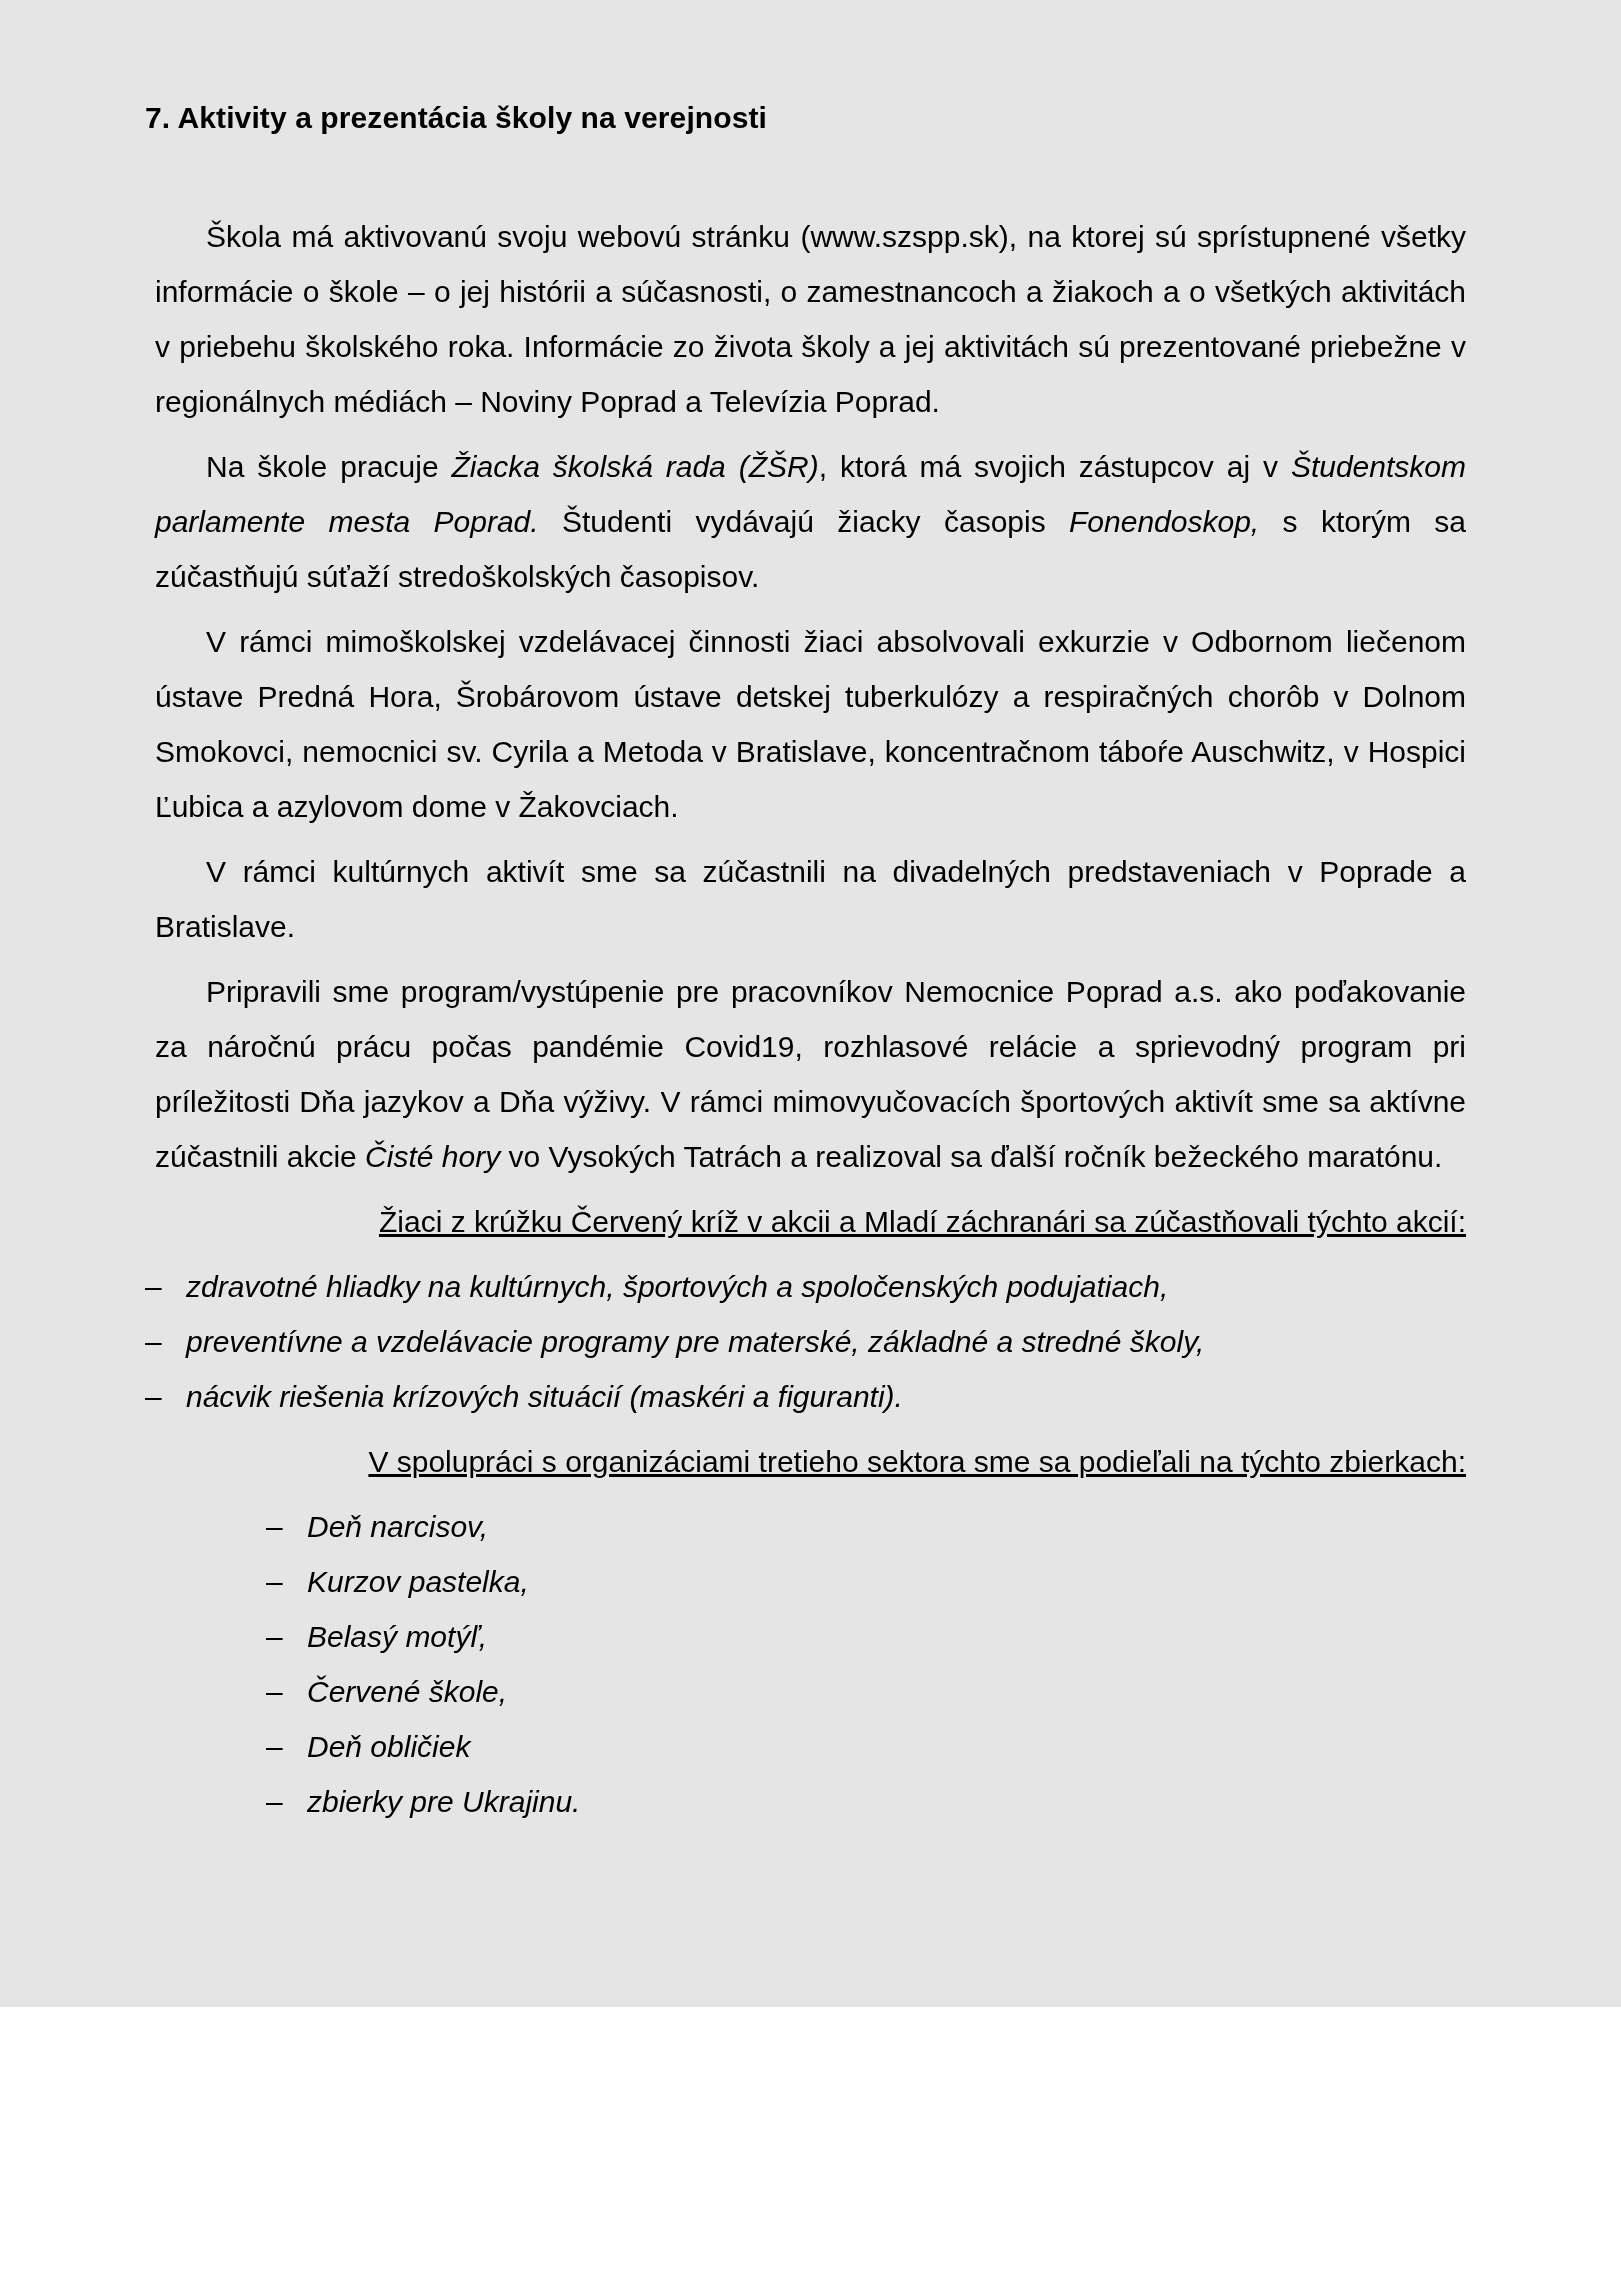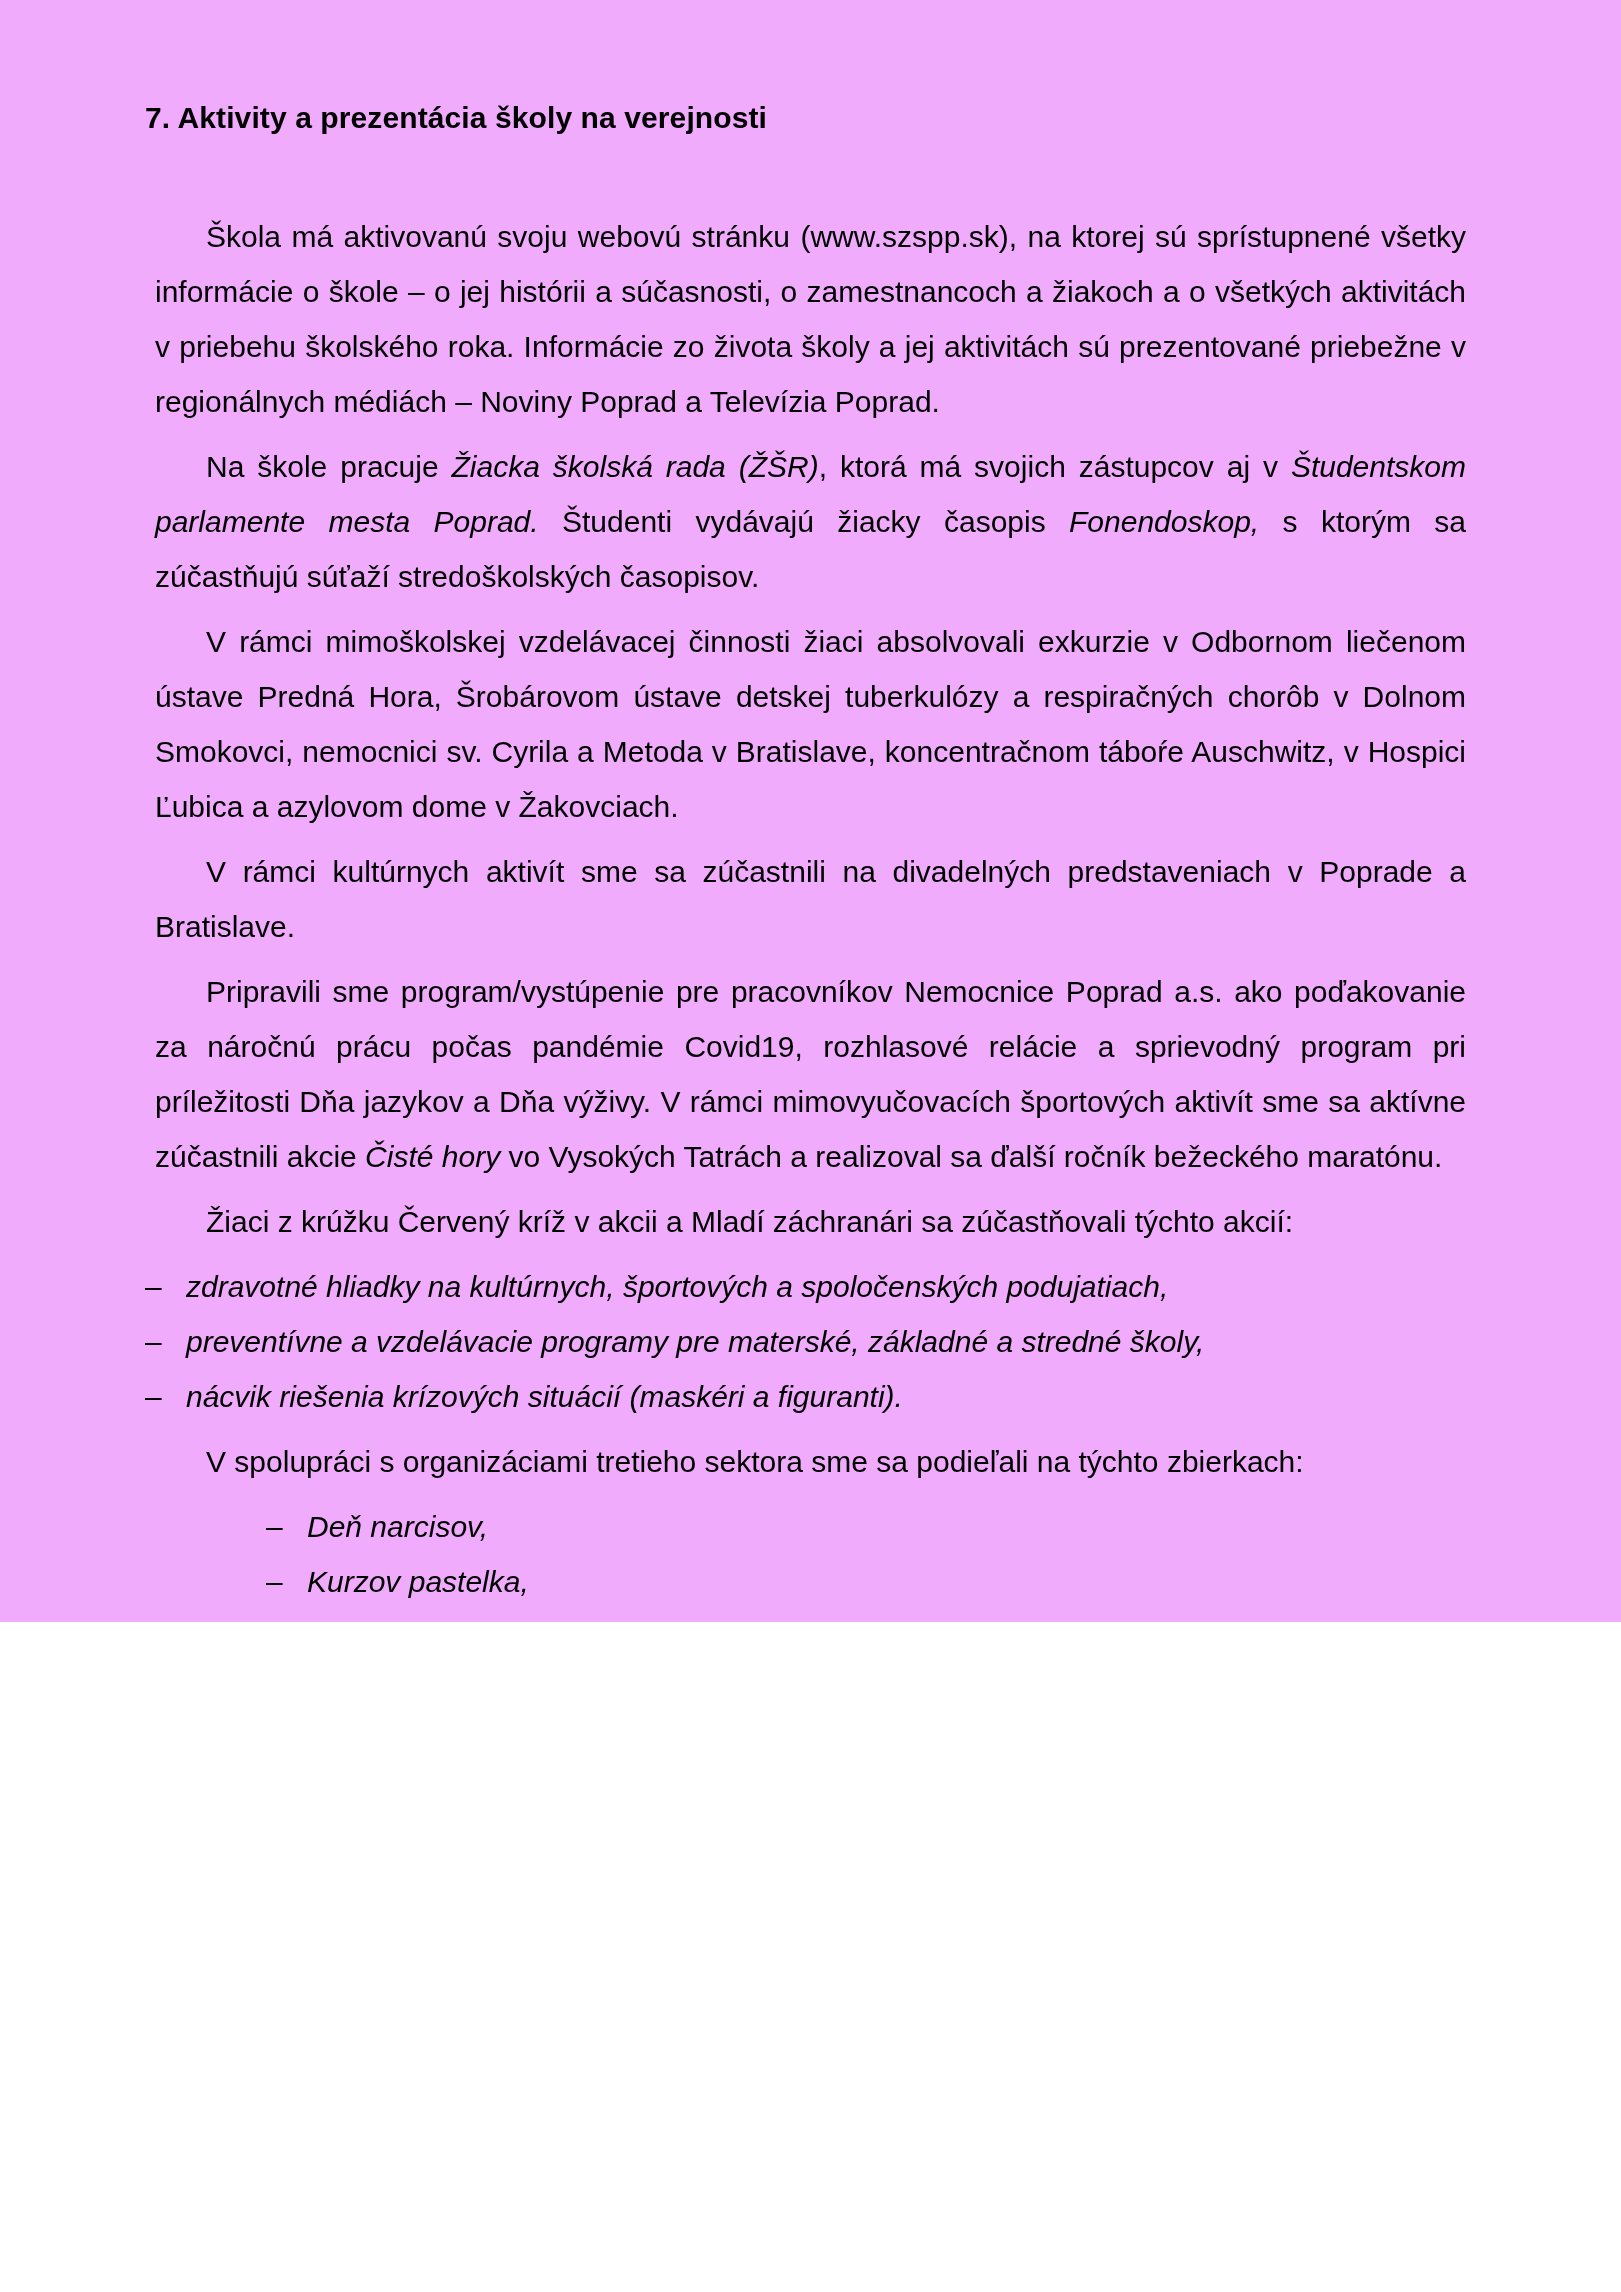--- a/index.html
+++ b/index.html
@@ -7,22 +7,22 @@
     padding: 0;
     background: #ffffff;
   }
   body {
     font-family: "Liberation Sans", sans-serif;
     color: #000000;
   }
   .page {
     position: relative;
     width: 1621px;
-    height: 1622px;
-    background: #f0abfc;
+    height: 2007px;
+    background: #e5e5e5;
     box-sizing: border-box;
     padding: 98px 145px 0 145px;
     overflow: hidden;
   }
   .doc-body {
     width: 1331px;
     font-size: 30px;
     line-height: 55px;
   }
   h1.section-heading {
@@ -39,21 +39,22 @@
   p.para {
     margin: 10px;
     padding: 0;
     text-align: justify;
     text-justify: inter-word;
     text-indent: 51px;
     line-height: 55px;
     hyphens: manual;
   }
   p.para.nojust {
-    text-align: left;
+    text-align: right;
+    text-decoration: underline;
   }
   em {
     font-style: italic;
   }
   ul.dash-list {
     list-style: none;
     margin: 0;
     padding: 0;
   }
   ul.dash-list > li {

